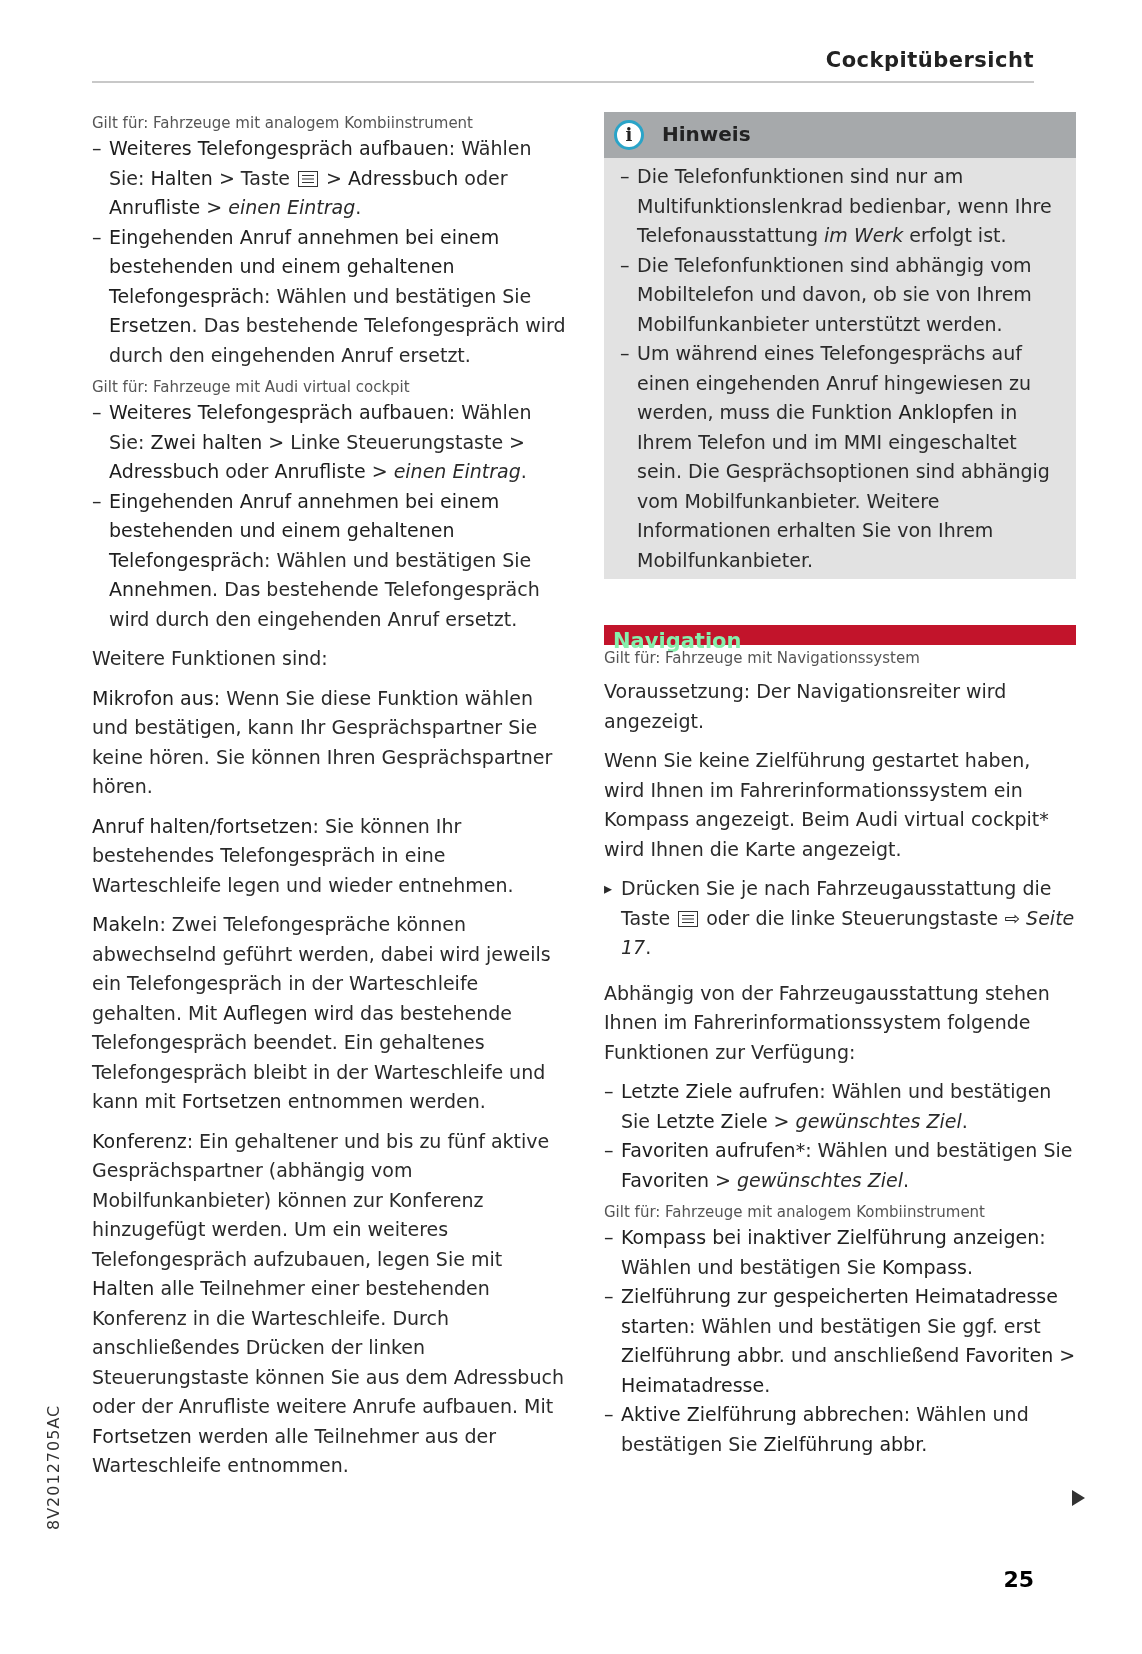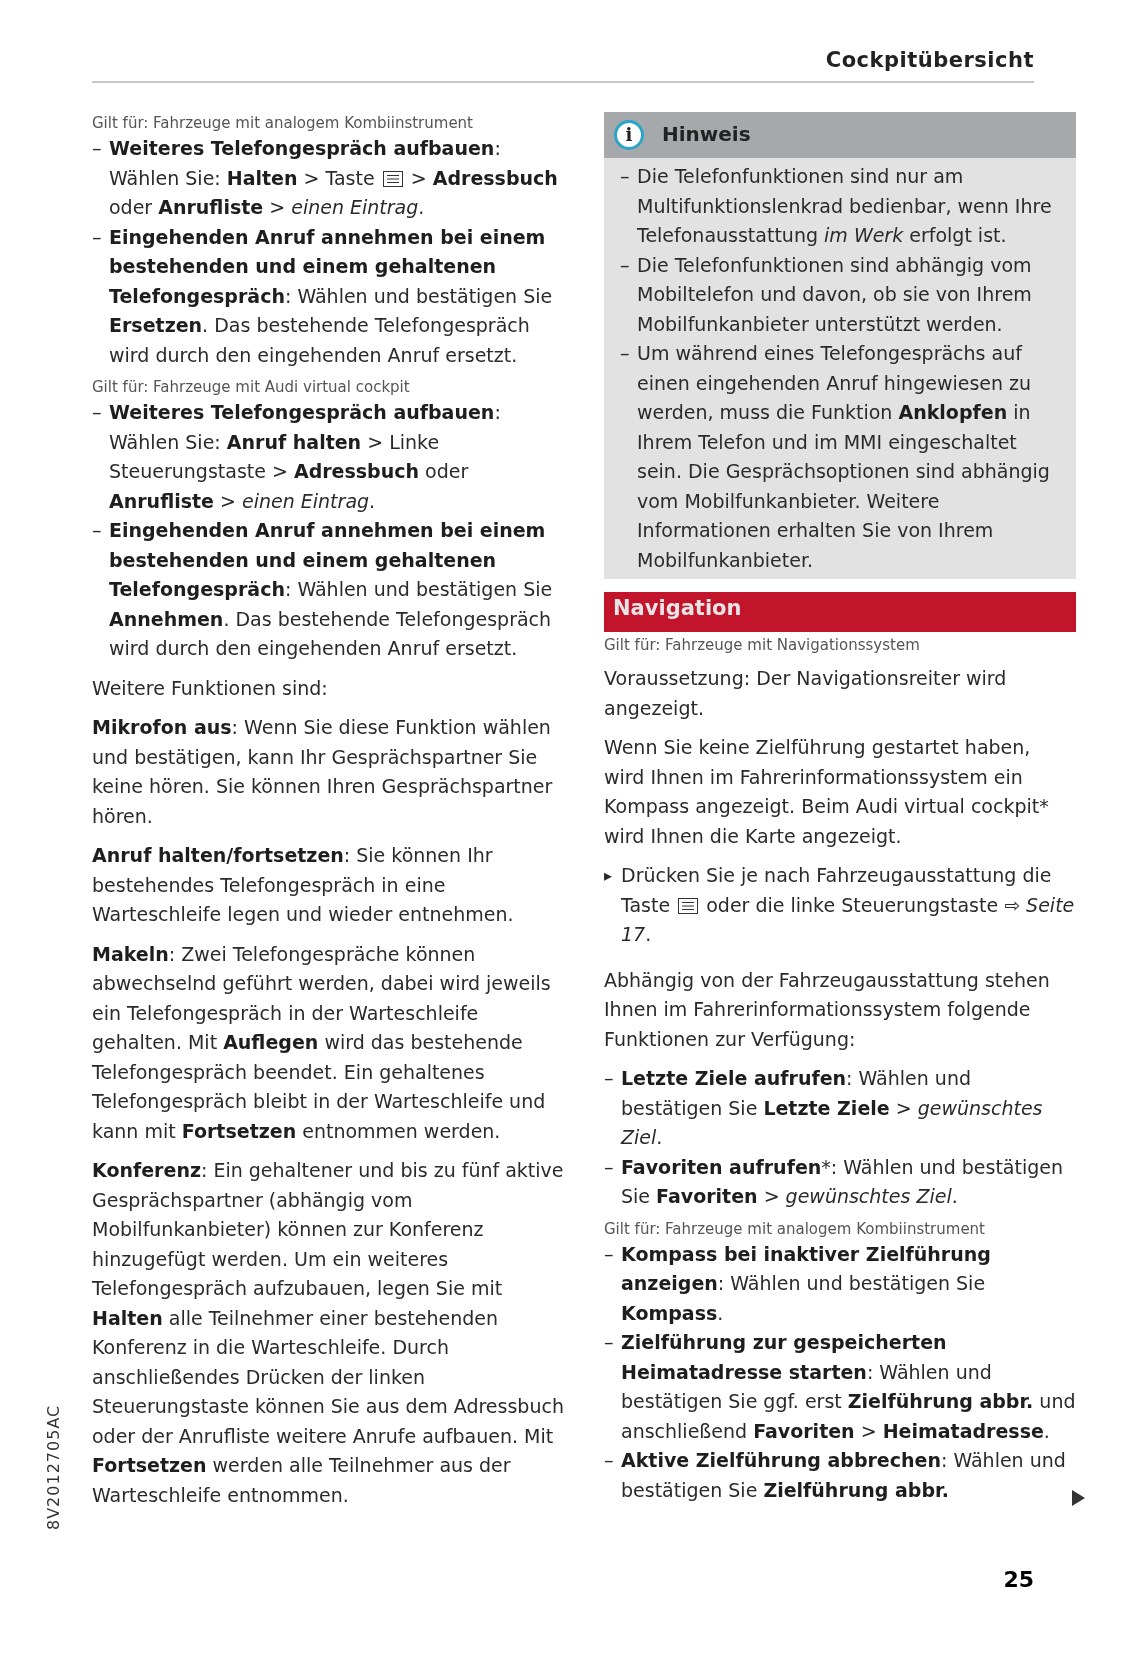--- a/index.html
+++ b/index.html
@@ -6,47 +6,47 @@
   body { width:1142px; height:1654px; position:relative; font-family:"DejaVu Sans", sans-serif; color:#2a2a2a; overflow:hidden; }
   .header-title { position:absolute; right:108px; top:48px; font-size:21px; font-weight:bold; letter-spacing:0.5px; color:#222; }
   .header-rule { position:absolute; left:92px; right:108px; top:81px; height:2px; background:#c8c8c8; }
   .col { position:absolute; top:110px; font-size:19px; line-height:29.5px; }
   .col-left { left:92px; width:478px; }
   .col-right { left:604px; width:472px; }
   .gilt { font-size:15px; color:#555; line-height:22px; margin-top:2px; }
   .li { position:relative; padding-left:17px; }
   .li::before { content:"–"; position:absolute; left:0; top:0; }
   .p { margin-top:10px; }
-  b { font-weight:bold; color:#1e1e1e; }
+  b { font-weight:normal; color:#1e1e1e; }
   .btn-icon { display:inline-block; width:20px; height:16px; border:1.5px solid #333; box-sizing:border-box; vertical-align:-2px; position:relative; margin:0 2px; }
   .btn-icon::after { content:""; position:absolute; left:3px; right:3px; top:3px; height:1.5px; background:#333; box-shadow:0 3.5px 0 #333, 0 7px 0 #333; }
   .note { background:#e2e2e2; margin-top:2px; }
   .note-head { background:#a6a9ab; height:46px; display:flex; align-items:center; padding-left:10px; }
   .info-icon { width:30px; height:30px; border-radius:50%; border:3px solid #2aa4c8; background:#fff; box-sizing:border-box; display:flex; align-items:center; justify-content:center; font-family:"DejaVu Serif", serif; font-weight:bold; font-size:18px; color:#222; }
   .note-title { font-weight:bold; font-size:20px; margin-left:18px; color:#222; }
   .note-body { padding:4px 24px 4px 16px; }
-  .nav-bar { background:#c2142b; color:#e5e5e5; font-weight:bold; font-size:21px; height:40px; line-height:32px; padding-left:9px; margin-top:13px; }
+  .nav-bar { background:#c2142b; color:#86efac; font-weight:bold; font-size:21px; height:20px; line-height:32px; padding-left:9px; margin-top:46px; }
   .arrow { position:relative; padding-left:17px; }
   .arrow::before { content:"▸"; position:absolute; left:0; top:0; font-size:16px; }
   .cont-arrow { position:absolute; left:1072px; top:1490px; width:0; height:0; border-top:8px solid transparent; border-bottom:8px solid transparent; border-left:13px solid #333; }
   .page-num { position:absolute; right:108px; top:1567px; font-size:22px; font-weight:bold; color:#000000; }
   .side-code { position:absolute; left:44px; top:1530px; transform:rotate(-90deg); transform-origin:left top; font-size:16px; letter-spacing:1px; color:#333; white-space:nowrap; }
 </style>
 </head>
 <body>
 
 <div class="header-title">Cockpitübersicht</div>
 <div class="header-rule"></div>
 
 <div class="col col-left">
   <div class="gilt">Gilt für: Fahrzeuge mit analogem Kombiinstrument</div>
   <div class="li"><b>Weiteres Telefongespräch aufbauen</b><span>: Wählen Sie: </span><b>Halten</b><span> &gt; Taste </span><span class="btn-icon"></span><span> &gt; </span><b>Adressbuch</b><span> oder </span><b>Anrufliste</b><span> &gt; </span><i>einen Eintrag</i><span>.</span></div>
   <div class="li"><b>Eingehenden Anruf annehmen bei einem bestehenden und einem gehaltenen Telefongespräch</b><span>: Wählen und bestätigen Sie </span><b>Ersetzen</b><span>. Das bestehende Telefongespräch wird durch den eingehenden Anruf ersetzt.</span></div>
   <div class="gilt" style="margin-top:6px">Gilt für: Fahrzeuge mit Audi virtual cockpit</div>
-  <div class="li"><b>Weiteres Telefongespräch aufbauen</b><span>: Wählen Sie: </span><b>Anruf halten</b><span> &gt; Linke Steuerungstaste &gt; </span><b>Adressbuch</b><span> oder </span><b>Anrufliste</b><span> &gt; </span><i>einen Eintrag</i><span>.</span></div>
+  <div class="li"><b>Weiteres Telefongespräch aufbauen</b><span>: Wählen Sie: </span><b>Zwei halten</b><span> &gt; Linke Steuerungstaste &gt; </span><b>Adressbuch</b><span> oder </span><b>Anrufliste</b><span> &gt; </span><i>einen Eintrag</i><span>.</span></div>
   <div class="li"><b>Eingehenden Anruf annehmen bei einem bestehenden und einem gehaltenen Telefongespräch</b><span>: Wählen und bestätigen Sie </span><b>Annehmen</b><span>. Das bestehende Telefongespräch wird durch den eingehenden Anruf ersetzt.</span></div>
   <div class="p">Weitere Funktionen sind:</div>
   <div class="p"><b>Mikrofon aus</b><span>: Wenn Sie diese Funktion wählen und bestätigen, kann Ihr Gesprächspartner Sie keine hören. Sie können Ihren Gesprächspartner hören.</span></div>
   <div class="p"><b>Anruf halten/fortsetzen</b><span>: Sie können Ihr bestehendes Telefongespräch in eine Warteschleife legen und wieder entnehmen.</span></div>
   <div class="p"><b>Makeln</b><span>: Zwei Telefongespräche können abwechselnd geführt werden, dabei wird jeweils ein Telefongespräch in der Warteschleife gehalten. Mit </span><b>Auflegen</b><span> wird das bestehende Telefongespräch beendet. Ein gehaltenes Telefongespräch bleibt in der Warteschleife und kann mit </span><b>Fortsetzen</b><span> entnommen werden.</span></div>
   <div class="p"><b>Konferenz</b><span>: Ein gehaltener und bis zu fünf aktive Gesprächspartner (abhängig vom Mobilfunkanbieter) können zur Konferenz hinzugefügt werden. Um ein weiteres Telefongespräch aufzubauen, legen Sie mit </span><b>Halten</b><span> alle Teilnehmer einer bestehenden Konferenz in die Warteschleife. Durch anschließendes Drücken der linken Steuerungstaste können Sie aus dem Adressbuch oder der Anrufliste weitere Anrufe aufbauen. Mit </span><b>Fortsetzen</b><span> werden alle Teilnehmer aus der Warteschleife entnommen.</span></div>
 </div>
 
 <div class="col col-right">
   <div class="note">

